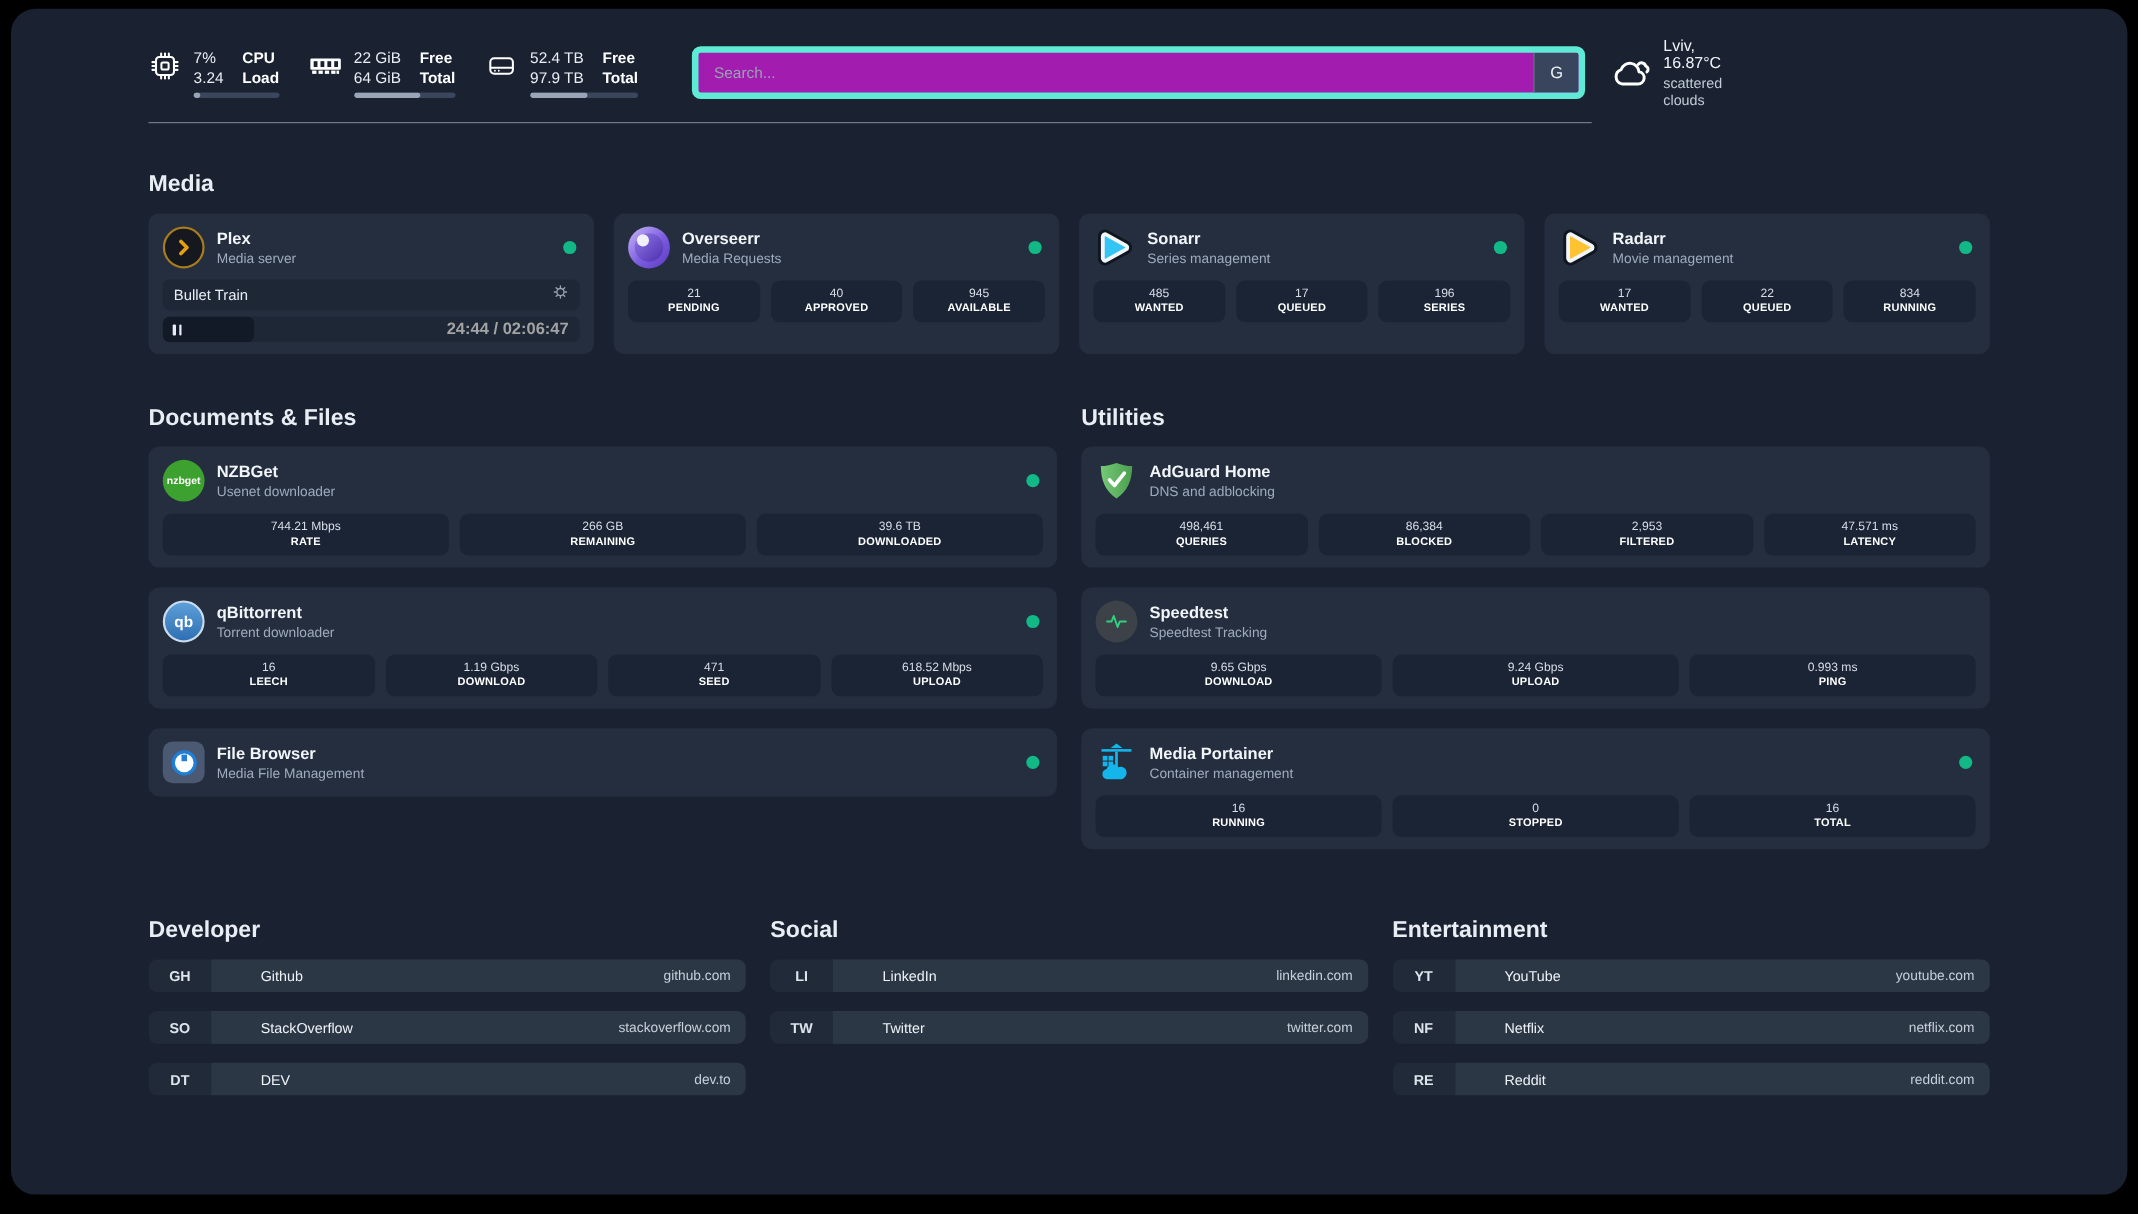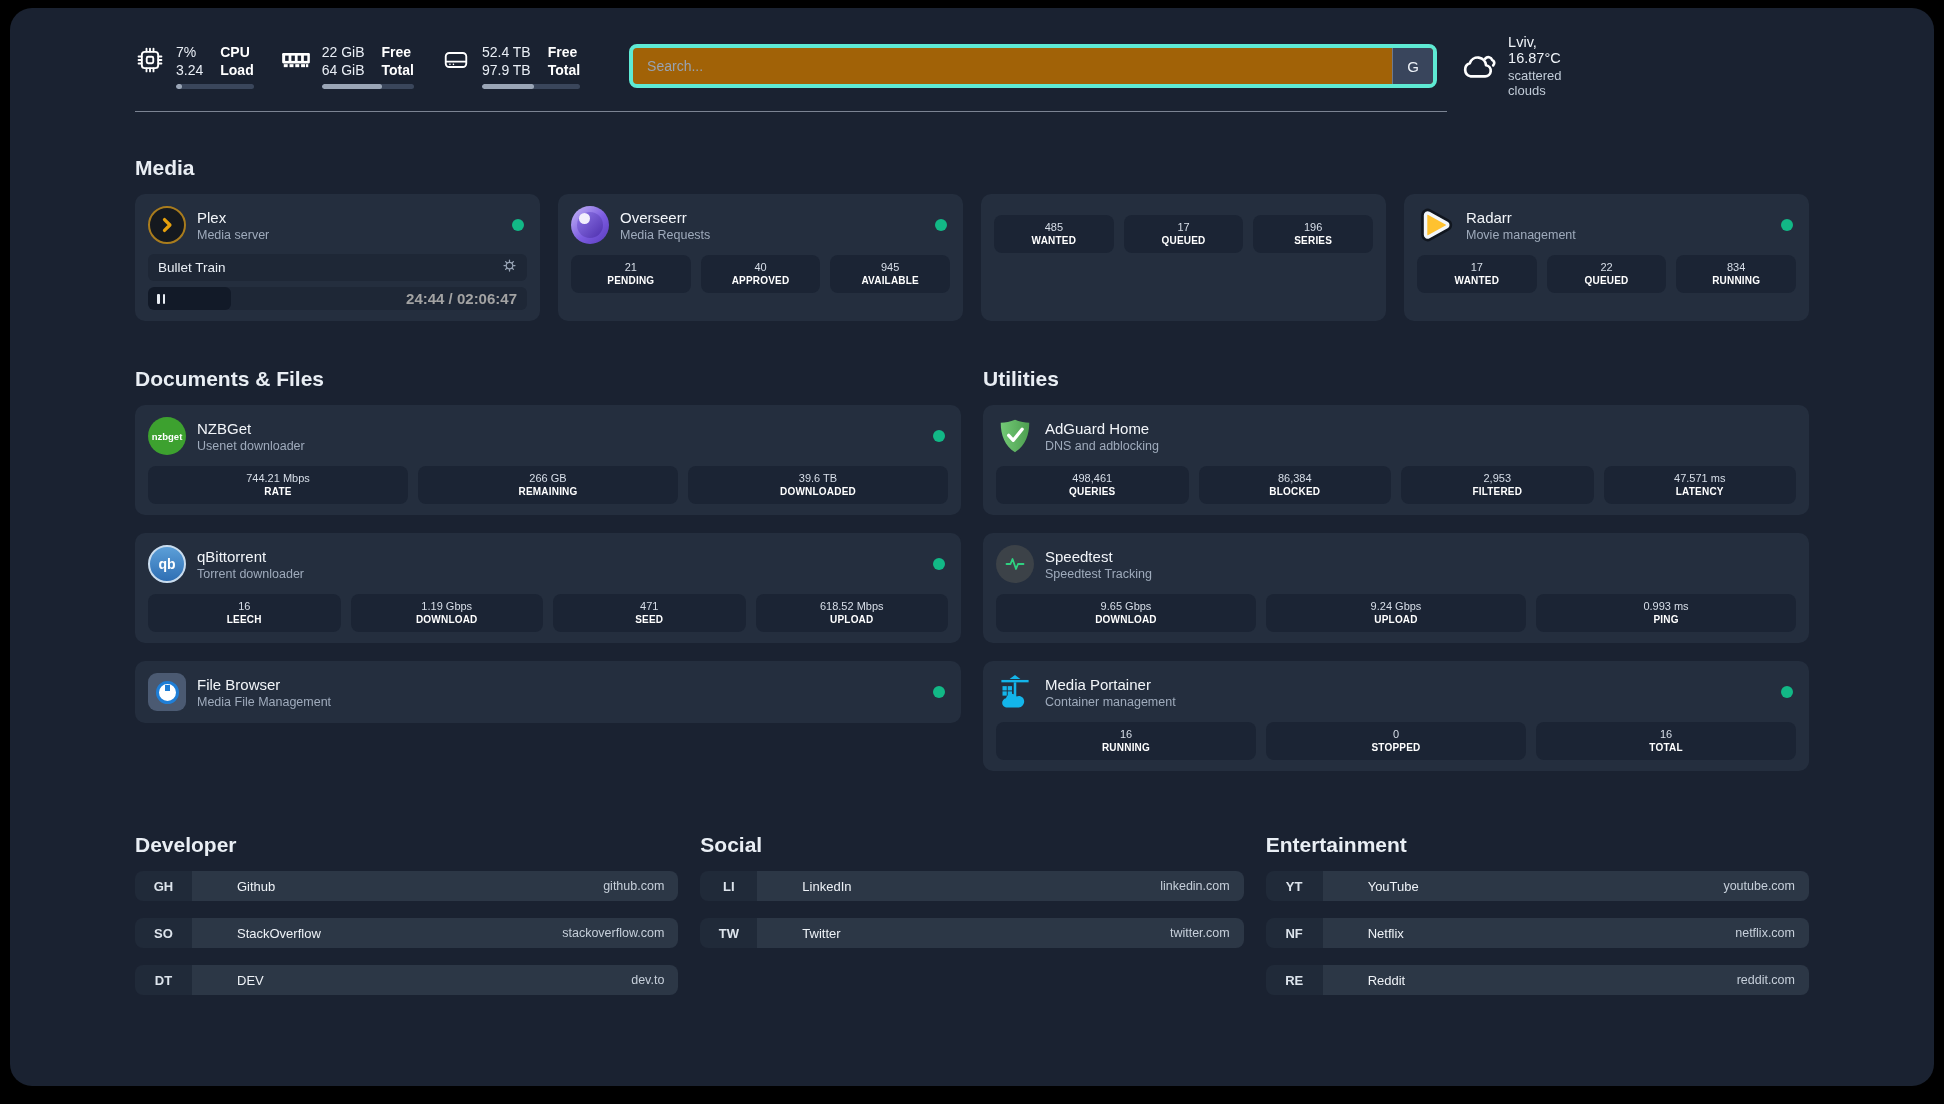--- a/index.html
+++ b/index.html
@@ -12,21 +12,21 @@
   .metric{display:flex;align-items:flex-start;gap:11px;margin-right:27px;}
   .metric-icon{width:30px;height:34px;flex:none;display:flex;align-items:center;justify-content:center;}
   .metric-body{display:flex;flex-direction:column;}
   .metric-rows{display:flex;gap:17px;}
   .metric-col div{font-size:14px;line-height:1.32;white-space:nowrap;}
   .metric-vals div{color:#e9eef5;}
   .metric-labs div{color:#fff;font-weight:700;}
   .metric-bar{margin-top:5px;height:5px;border-radius:3px;background:#3a465b;overflow:hidden;width:100%;}
   .metric-bar-fill{height:100%;background:#9aa5b6;border-radius:3px;}
 
-  .searchbar{flex:none;width:800px;height:36px;margin-left:22px;border:4px solid #5eead4;border-radius:8px;background:#a16207;display:flex;overflow:hidden;}
+  .searchbar{flex:none;width:800px;height:36px;margin-left:22px;border:6px solid #5eead4;border-radius:8px;background:#a21caf;display:flex;overflow:hidden;}
   .search-input{flex:1;background:transparent;border:none;outline:none;color:#e7edf4;font-size:14px;padding:0 14px;font-family:inherit;}
   .search-input::placeholder{color:#97a3b3;}
   .search-engine{width:40px;border-left:1px solid #6e7a8e;background:#39455c;color:#eef2f8;display:flex;align-items:center;justify-content:center;font-size:15px;cursor:pointer;user-select:none;}
 
   .weather{display:flex;align-items:center;gap:11px;margin-left:22px;}
   .weather-icon{width:38px;height:38px;flex:none;display:flex;align-items:center;justify-content:center;}
   .weather-loc{font-size:14.5px;color:#f0f4f9;}
   .weather-cond{font-size:13px;color:#c2ccd8;margin-top:2px;}
 
   .top-divider{width:1312px;height:1px;background:rgba(205,214,228,.55);margin-top:13px;}
@@ -35,21 +35,21 @@
   .section-title{font-size:21px;font-weight:600;color:#e9eef4;margin:0 0 14px 0;}
   .media-section{margin-top:44px;}
   .media-grid{display:grid;grid-template-columns:repeat(4,1fr);gap:18px;}
   .two-col{display:grid;grid-template-columns:1fr 1fr;gap:22px;margin-top:46px;}
   .col-cards{display:flex;flex-direction:column;gap:18px;}
 
   
   .card{background:#242e3e;border-radius:10px;padding:11px 13px;cursor:pointer;}
   .app-header{display:flex;align-items:center;gap:11px;position:relative;min-height:40px;}
   .app-titles{display:flex;flex-direction:column;justify-content:center;}
-  .app-name{font-size:15px;font-weight:400;color:#f2f5f9;}
+  .app-name{font-size:15px;font-weight:700;color:#f2f5f9;}
   .app-desc{font-size:12.5px;color:#9fabbc;margin-top:2px;}
   .status-dot{position:absolute;right:3px;top:50%;transform:translateY(-50%);width:12px;height:12px;border-radius:50%;background:#12b886;}
   .stats-row{display:flex;gap:10px;margin-top:10px;}
   .stat{flex:1;background:#1b2434;border-radius:8px;padding:6px 4px 7px;text-align:center;}
   .stat-value{font-size:11px;color:#d8dfe9;}
   .stat-label{font-size:10px;font-weight:700;color:#fff;margin-top:2px;letter-spacing:.2px;}
 
   
   .app-icon{width:38px;height:38px;flex:none;position:relative;display:flex;align-items:center;justify-content:center;}
   .icon-plex{border-radius:50%;background:#15191f;border:2px solid #a97c1d;box-sizing:border-box;}
@@ -253,20 +253,33 @@
               <div class="stat-label">APPROVED</div>
             </div>
             <div class="stat">
               <div class="stat-value">945</div>
               <div class="stat-label">AVAILABLE</div>
             </div>
           </div>
         </div>
 
         <div class="card">
+          <div class="app-header">
+            <div class="app-icon">
+              <svg width="38" height="38" viewBox="0 0 24 24">
+                <path d="M7.4 4.6 18.8 10.9a1.25 1.25 0 0 1 0 2.2L7.4 19.4c-.9.5-2-.2-2-1.2V5.8c0-1 1.1-1.7 2-1.2z" fill="none" stroke="#10161f" stroke-width="5.5" stroke-linejoin="round"></path>
+                <path d="M7.4 4.6 18.8 10.9a1.25 1.25 0 0 1 0 2.2L7.4 19.4c-.9.5-2-.2-2-1.2V5.8c0-1 1.1-1.7 2-1.2z" fill="#35c5f4" stroke="#f2f6fa" stroke-width="2.2" stroke-linejoin="round"></path>
+              </svg>
+            </div>
+            <div class="app-titles">
+              <div class="app-name">Sonarr</div>
+              <div class="app-desc">Series management</div>
+            </div>
+            <span class="status-dot"></span>
+          </div>
           <div class="stats-row">
             <div class="stat">
               <div class="stat-value">485</div>
               <div class="stat-label">WANTED</div>
             </div>
             <div class="stat">
               <div class="stat-value">17</div>
               <div class="stat-label">QUEUED</div>
             </div>
             <div class="stat">

